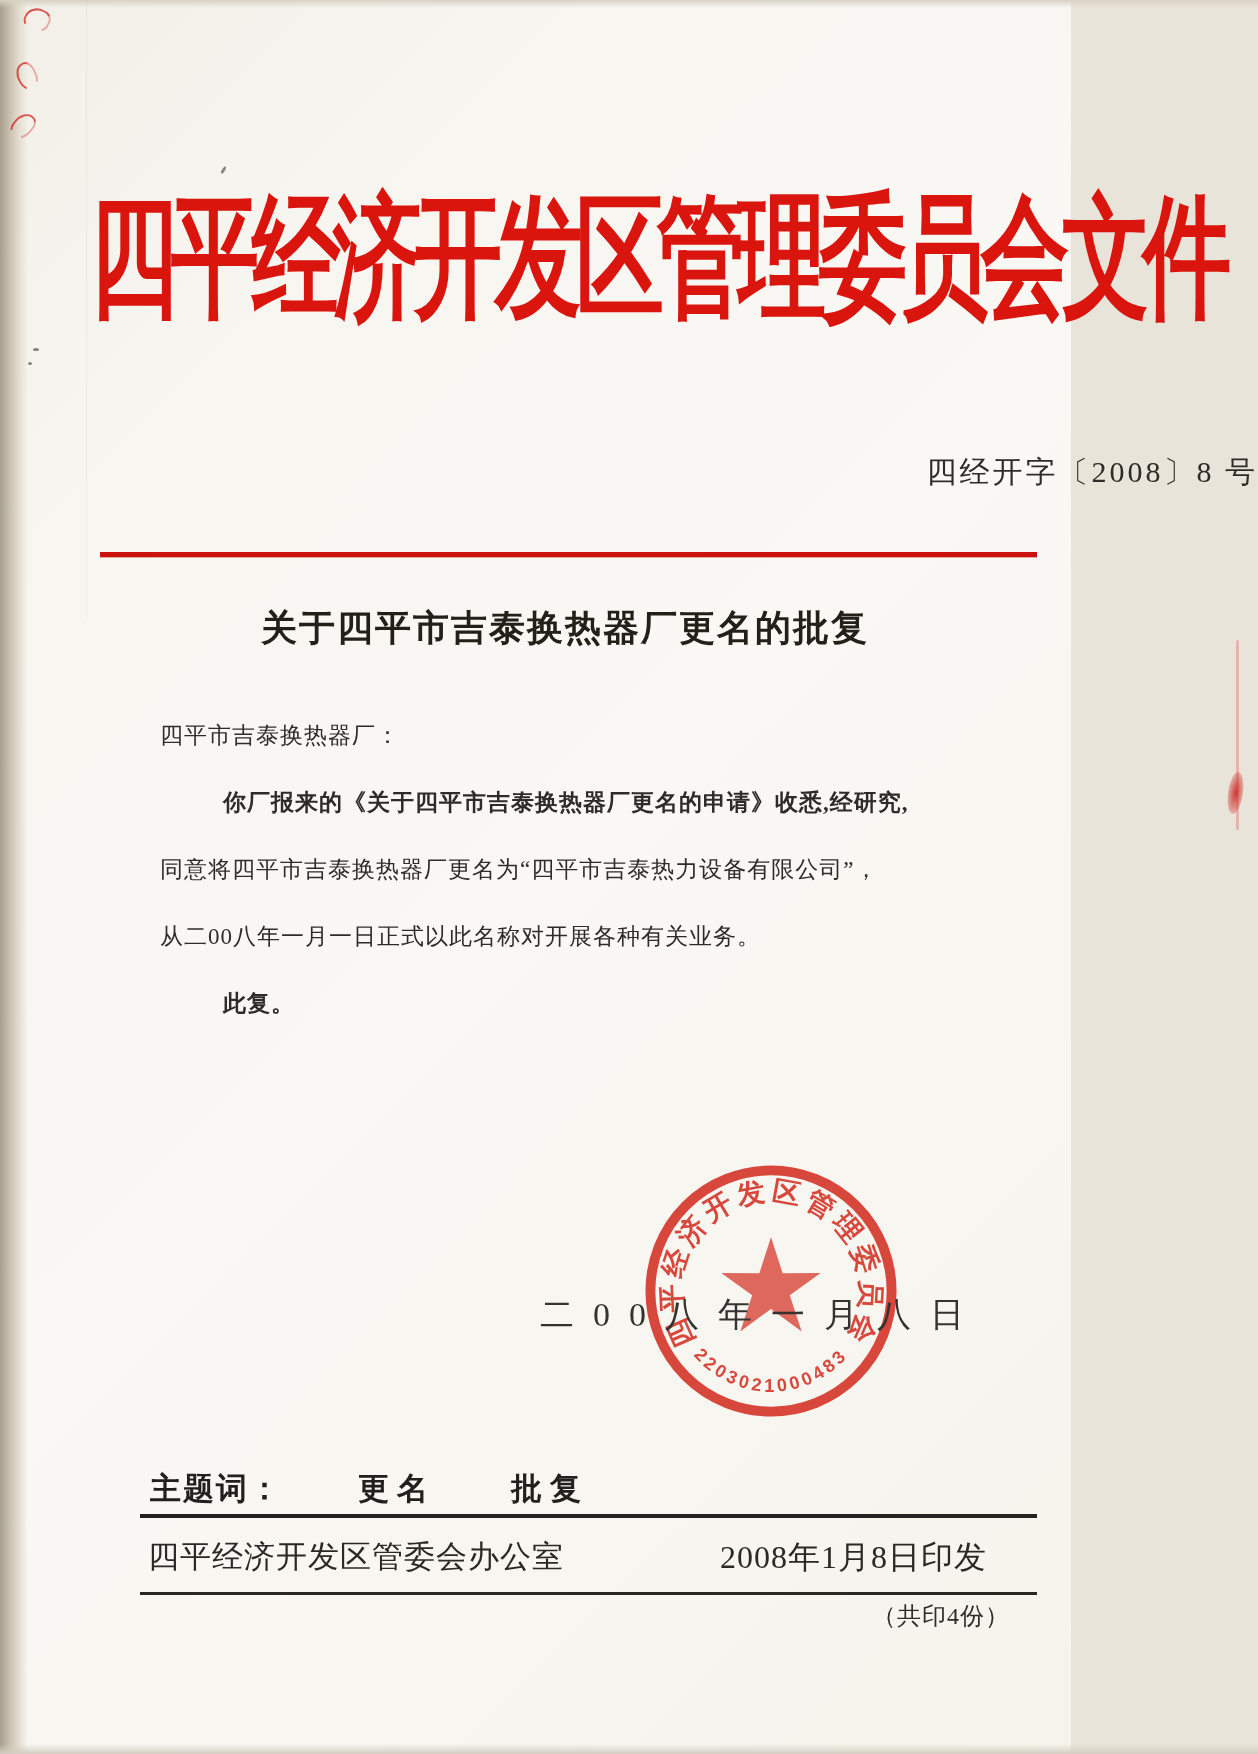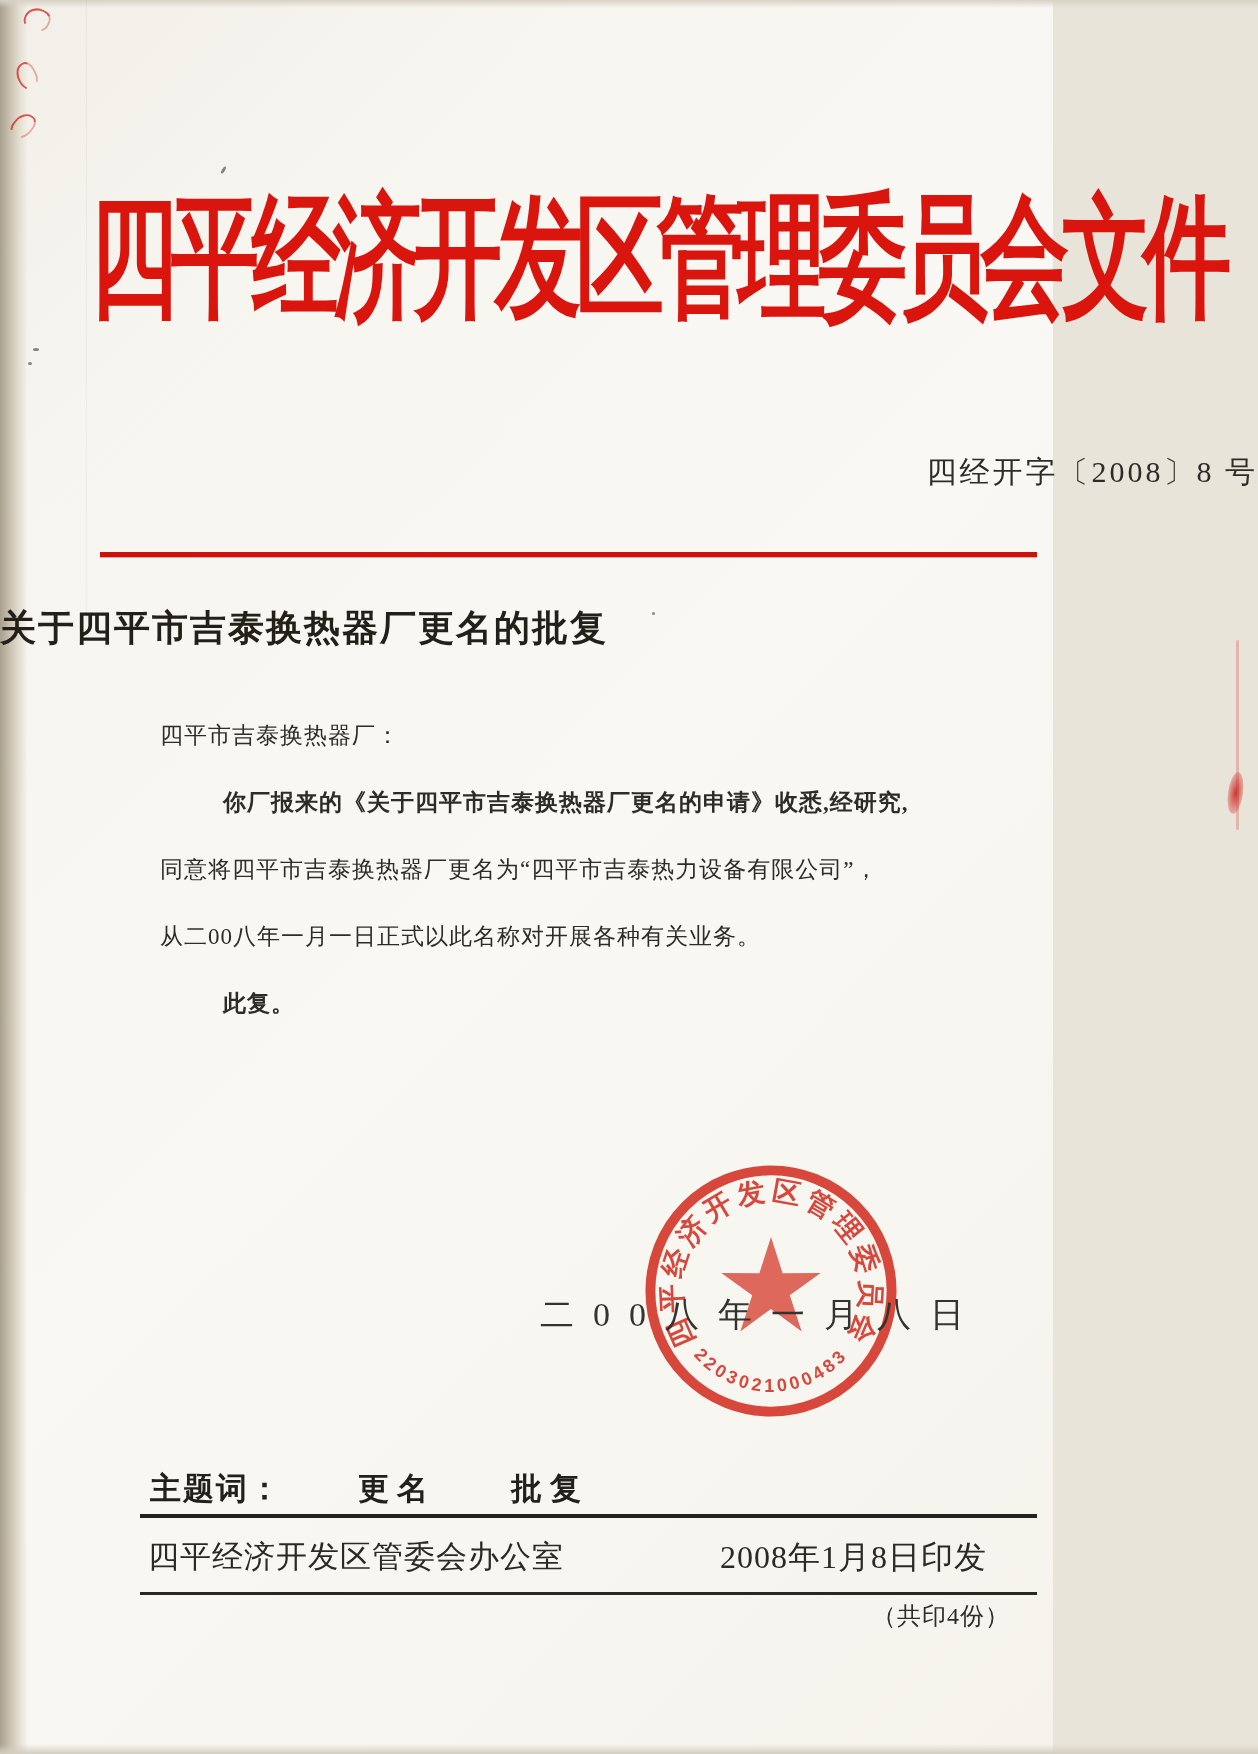--- a/index.html
+++ b/index.html
@@ -6,20 +6,21 @@
   body{
     width:1258px;height:1754px;
     background:#e8e4da;
     font-family:"Liberation Serif", serif;
     position:relative;
     overflow:hidden;
   }
   .page{
     position:absolute;left:0;top:0;width:1053px;height:1754px;
     background:linear-gradient(135deg,#f2efe8 0%,#f7f5f0 18%,#faf8f4 50%,#f5f3ec 100%);
+    padding-left:18px;
   }
   
   .edge-left{
     position:absolute;left:0;top:0;width:28px;height:1754px;
     background:linear-gradient(to right,#a89f8d 0%,#c9c1b1 35%,#e4dfd2 70%,rgba(245,243,238,0) 100%);
   }
   .edge-top{
     position:absolute;left:0;top:0;width:1258px;height:8px;
     background:linear-gradient(to bottom,#d8d2c4,rgba(245,243,238,0));
   }
@@ -61,20 +62,21 @@
   .doc-number{
     position:absolute;left:0;top:452px;width:1258px;
     text-align:right;font-size:30px;color:#2e2c29;letter-spacing:3px;
   }
   .red-rule{
     position:absolute;left:100px;top:552px;width:937px;height:5px;
     background:#cc120d;box-shadow:0 1px 0 rgba(204,18,13,.35);
   }
   .doc-title{
     position:absolute;left:0;top:604px;width:1130px;
+    text-align:center;
     font-family:"Liberation Sans", sans-serif;
     font-weight:bold;font-size:36px;color:#222019;letter-spacing:2px;
   }
   .body-block{
     position:absolute;left:112px;top:702px;width:1010px;
     font-size:23px;color:#2e2c29;line-height:67px;letter-spacing:1px;margin-left:48px;
   }
   .body-line{white-space:nowrap;}
   .indent{padding-left:63px;font-weight:bold;}
   

